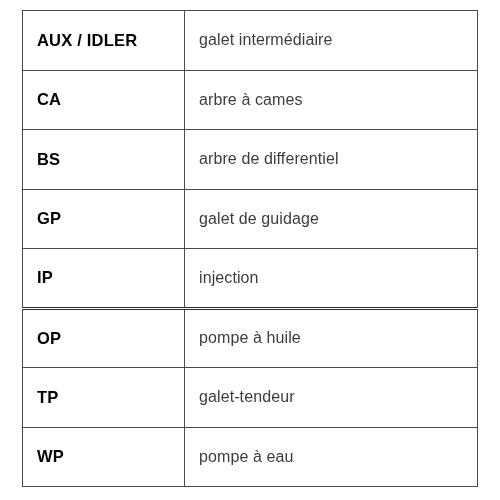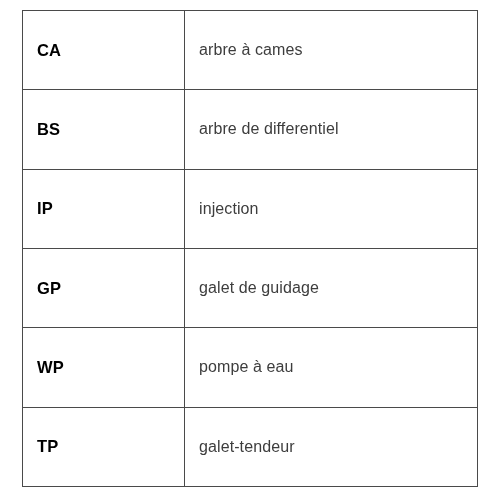--- a/index.html
+++ b/index.html
@@ -81,39 +81,47 @@
 
 <div class="page">
 
   <table class="glossary-table">
     <colgroup>
       <col class="col-abbr">
       <col class="col-term">
     </colgroup>
     <tbody>
         <tr>
+          <td class="cell-abbr">AUX / IDLER</td>
+          <td class="cell-term">galet intermédiaire</td>
+        </tr>
+        <tr>
           <td class="cell-abbr">CA</td>
           <td class="cell-term">arbre à cames</td>
         </tr>
         <tr>
           <td class="cell-abbr">BS</td>
           <td class="cell-term">arbre de differentiel</td>
         </tr>
         <tr>
-          <td class="cell-abbr">IP</td>
-          <td class="cell-term">injection</td>
-        </tr>
-        <tr>
           <td class="cell-abbr">GP</td>
           <td class="cell-term">galet de guidage</td>
         </tr>
         <tr>
-          <td class="cell-abbr">WP</td>
-          <td class="cell-term">pompe à eau</td>
+          <td class="cell-abbr">IP</td>
+          <td class="cell-term">injection</td>
+        </tr>
+        <tr class="group-start">
+          <td class="cell-abbr">OP</td>
+          <td class="cell-term">pompe à huile</td>
         </tr>
         <tr>
           <td class="cell-abbr">TP</td>
           <td class="cell-term">galet-tendeur</td>
+        </tr>
+        <tr>
+          <td class="cell-abbr">WP</td>
+          <td class="cell-term">pompe à eau</td>
         </tr>
       </tbody>
   </table>
 
 </div>
 
 </body></html>

